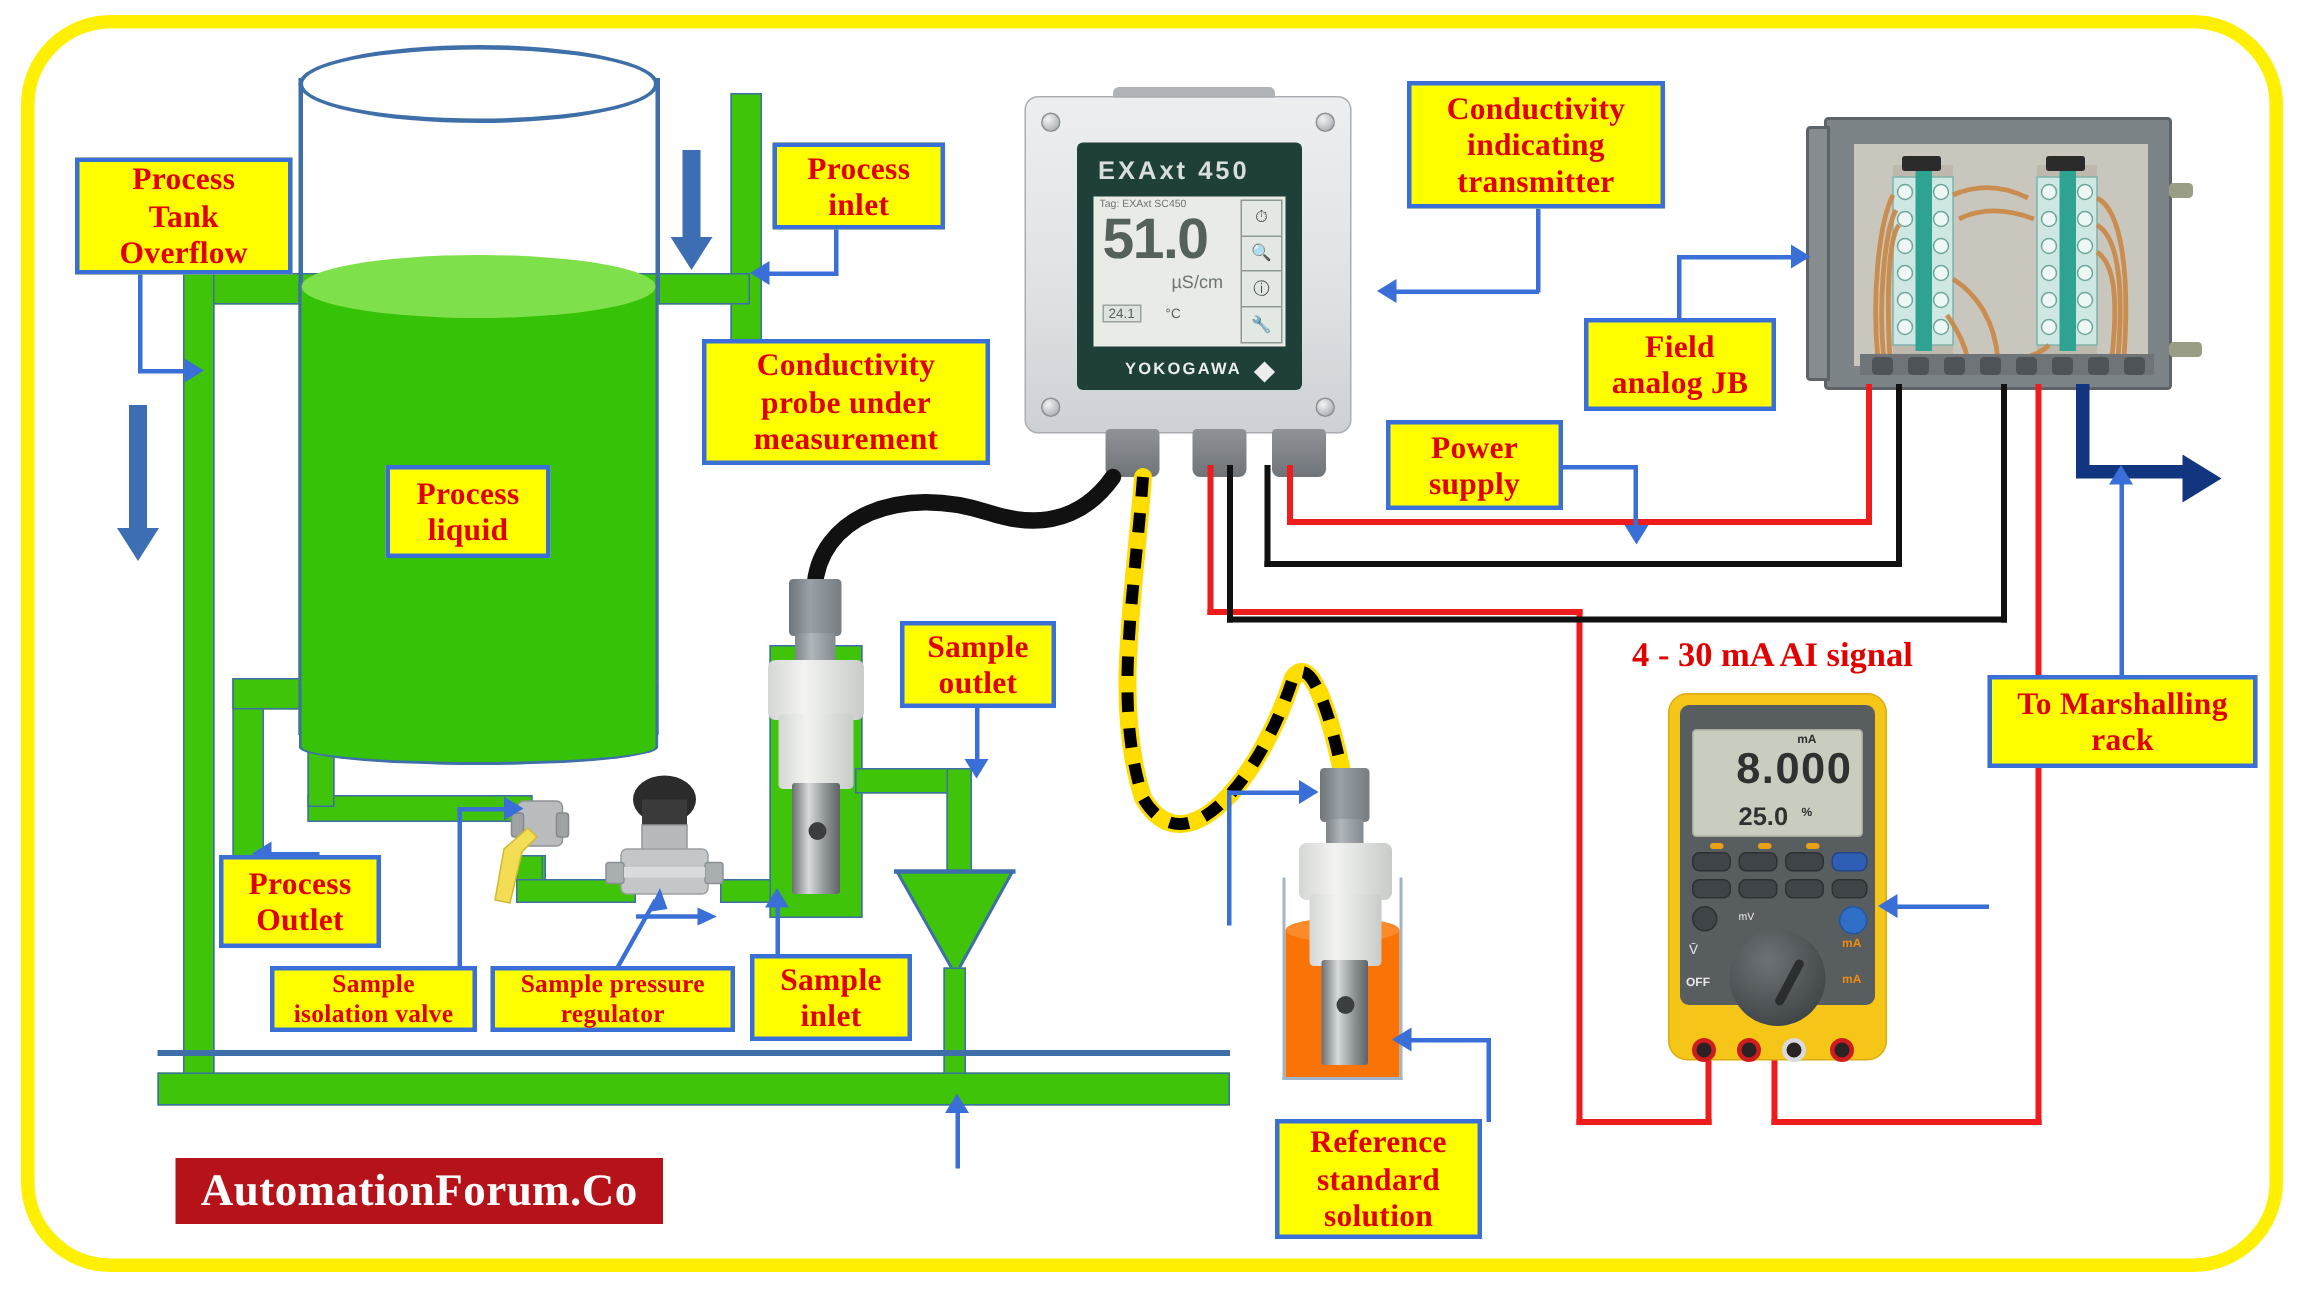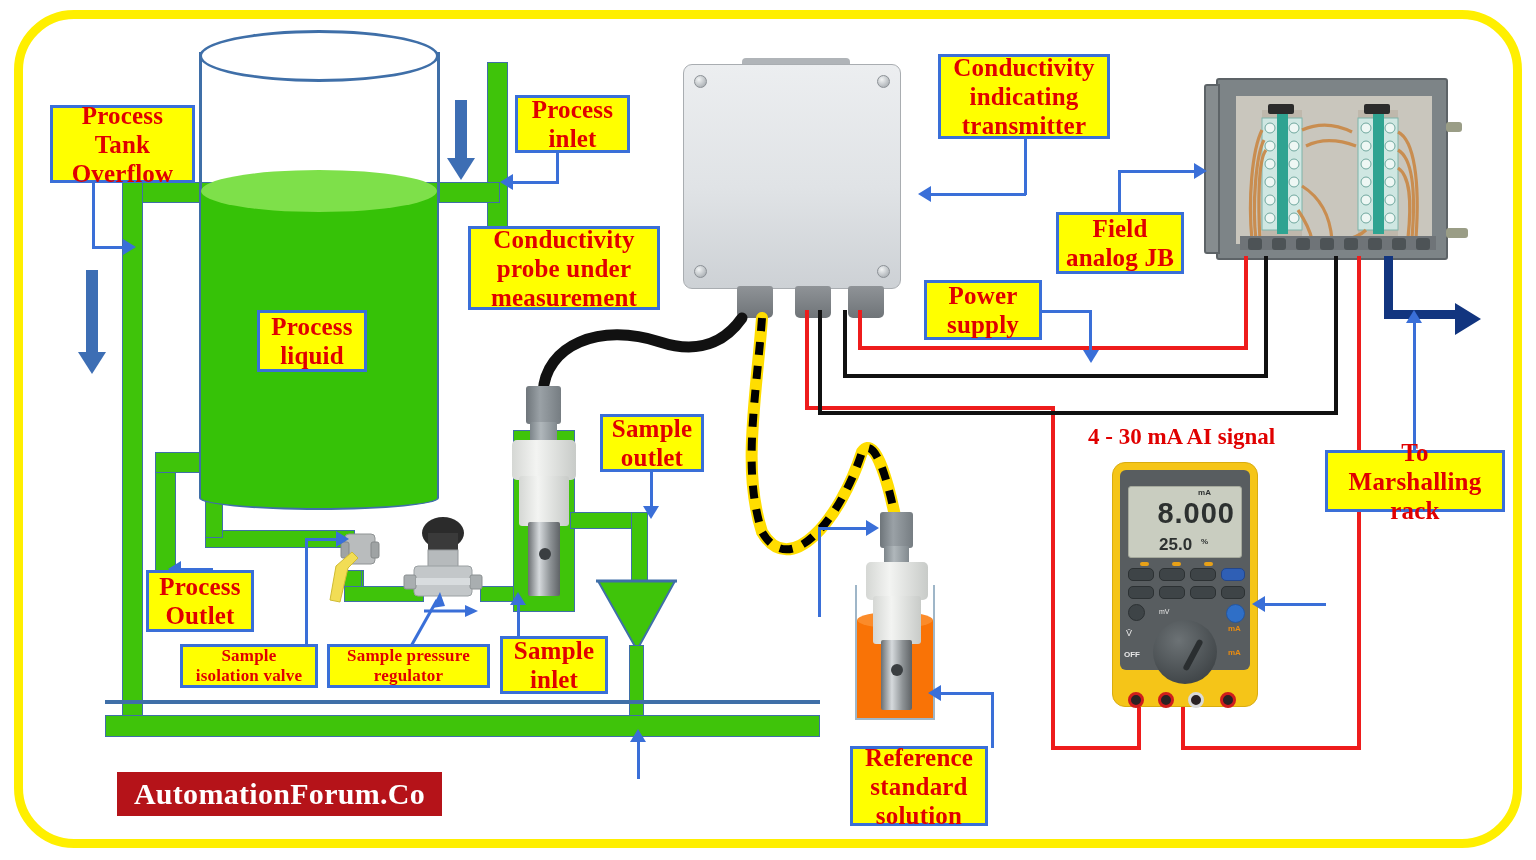--- a/index.html
+++ b/index.html
@@ -24,21 +24,21 @@
     border:3px solid #3a6fd8;
     color:#e00000;
     font-weight:bold;
     text-align:center;
     line-height:1.16;
     display:flex; align-items:center; justify-content:center;
     padding:2px 6px;
     letter-spacing:.2px;
   }
   .lbl.sm { font-size:17px; }
-  .lbl.md { font-size:25px; }
+  .lbl.md { font-size:21px; }
 
   
   .bl { position:absolute; background:#3a6fd8; }
   .bl.h { height:3px; }
   .bl.v { width:3px; }
   
   .arr { position:absolute; width:0; height:0; }
   .arr.left  { border-top:8px solid transparent; border-bottom:8px solid transparent; border-right:13px solid #3a6fd8; }
   .arr.right { border-top:8px solid transparent; border-bottom:8px solid transparent; border-left:13px solid #3a6fd8; }
   .arr.up    { border-left:8px solid transparent; border-right:8px solid transparent; border-bottom:13px solid #3a6fd8; }
@@ -206,20 +206,38 @@
   <div class="fat" style="left:86px;top:270px;width:12px;height:84px;"></div>
   <div class="fatarr down" style="left:78px;top:352px;"></div>
 
   <div class="xmtr-top-boss" style="left:742px;top:58px;width:108px;height:16px;"></div>
   <div class="xmtr-body" style="left:683px;top:64px;width:218px;height:225px;">
     <div class="screw" style="left:10px;top:10px;"></div>
     <div class="screw" style="right:10px;top:10px;"></div>
     <div class="screw" style="left:10px;bottom:10px;"></div>
     <div class="screw" style="right:10px;bottom:10px;"></div>
 
+    <div class="lcd-bezel" style="left:34px;top:30px;width:150px;height:165px;">
+      <div class="lcd-brand" style="left:14px;top:9px;font-size:17px;">EXAxt 450</div>
+      <div class="lcd" style="left:11px;top:36px;width:128px;height:100px;">
+        <div class="lcd-tag" style="left:4px;top:2px;">Tag: EXAxt SC450</div>
+        <div class="lcd-val" style="left:6px;top:8px;">51.0</div>
+        <div class="lcd-unit" style="left:52px;top:50px;">µS/cm</div>
+        <div class="lcd-temp" style="left:6px;top:72px;">24.1</div>
+        <div class="lcd-tempu" style="left:48px;top:73px;">°C</div>
+        <div class="icbar" style="right:2px;top:2px;width:28px;height:96px;">
+          <div>⏱</div>
+          <div>🔍</div>
+          <div>ⓘ</div>
+          <div>🔧</div>
+        </div>
+      </div>
+      <div class="yoko" style="left:32px;bottom:8px;">YOKOGAWA</div>
+      <div style="position:absolute;right:20px;bottom:7px;width:10px;height:10px;background:#eceeee;transform:rotate(45deg);"></div>
+    </div>
   </div>
   <div class="gland" style="left:737px;top:286px;width:36px;height:32px;"></div>
   <div class="gland" style="left:795px;top:286px;width:36px;height:32px;"></div>
   <div class="gland" style="left:848px;top:286px;width:36px;height:32px;"></div>
 
   <div class="jb-out" style="left:1216px;top:78px;width:232px;height:182px;"></div>
   <div class="jb-back" style="left:1236px;top:96px;width:196px;height:148px;"></div>
   <div class="jb-door" style="left:1204px;top:84px;width:16px;height:170px;"></div>
   <svg class="ov">
 

